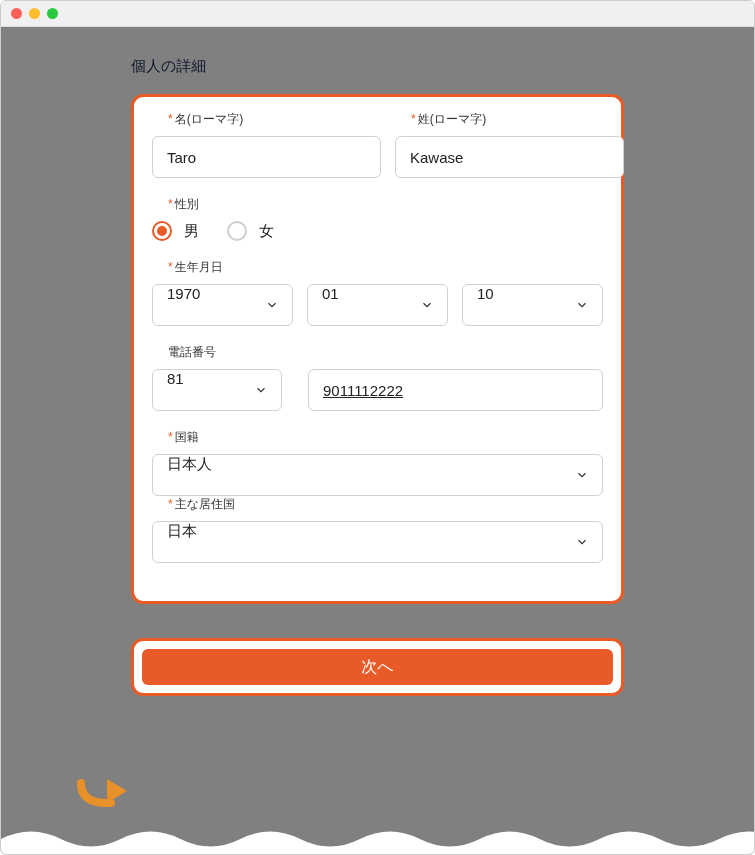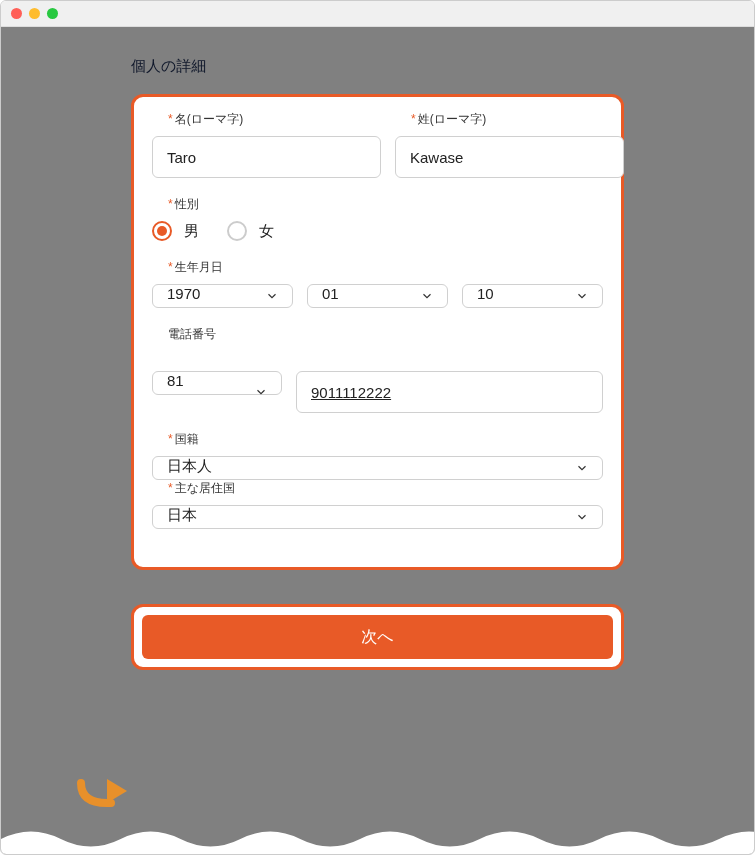--- a/index.html
+++ b/index.html
@@ -74,21 +74,21 @@
   color: #222;
   background: #fff;
   outline: none;
 }
 .select-wrap {
   position: relative;
   flex: 1;
 }
 .select {
   width: 100%;
-  height: 24px;
+  height: 42px;
   border: 1px solid #d0d0d0;
   border-radius: 6px;
   padding: 0 36px 0 14px;
   font-size: 15px;
   color: #222;
   background: #fff;
   appearance: none;
   outline: none;
   cursor: pointer;
 }
@@ -118,33 +118,33 @@
   border-color: #e85a27;
 }
 .radio-dot {
   width: 10px; height: 10px;
   border-radius: 50%;
   background: #e85a27;
 }
 .radio-label { font-size: 15px; color: #222; }
 .dob-row { display: flex; gap: 14px; }
 .dob-row .select-wrap { flex: 1; }
-.phone-row { display: flex; gap: 14px; margin-top: 20px; }
+.phone-row { display: flex; gap: 26px; }
 .phone-row .select-wrap { width: 130px; flex: none; }
 .phone-row .input { flex: 1; text-decoration: underline; }
 .btn-card {
   margin-top: 34px;
   background: #fff;
   border: 3px solid #e85a27;
   border-radius: 12px;
   padding: 8px;
 }
 .next-btn {
   width: 100%;
-  height: 44px;
+  height: 36px;
   background: #e85a27;
   border: none;
   border-radius: 6px;
   color: #fff;
   font-size: 16px;
   cursor: pointer;
 }
 .arrow {
   position: absolute;
   left: 76px;

